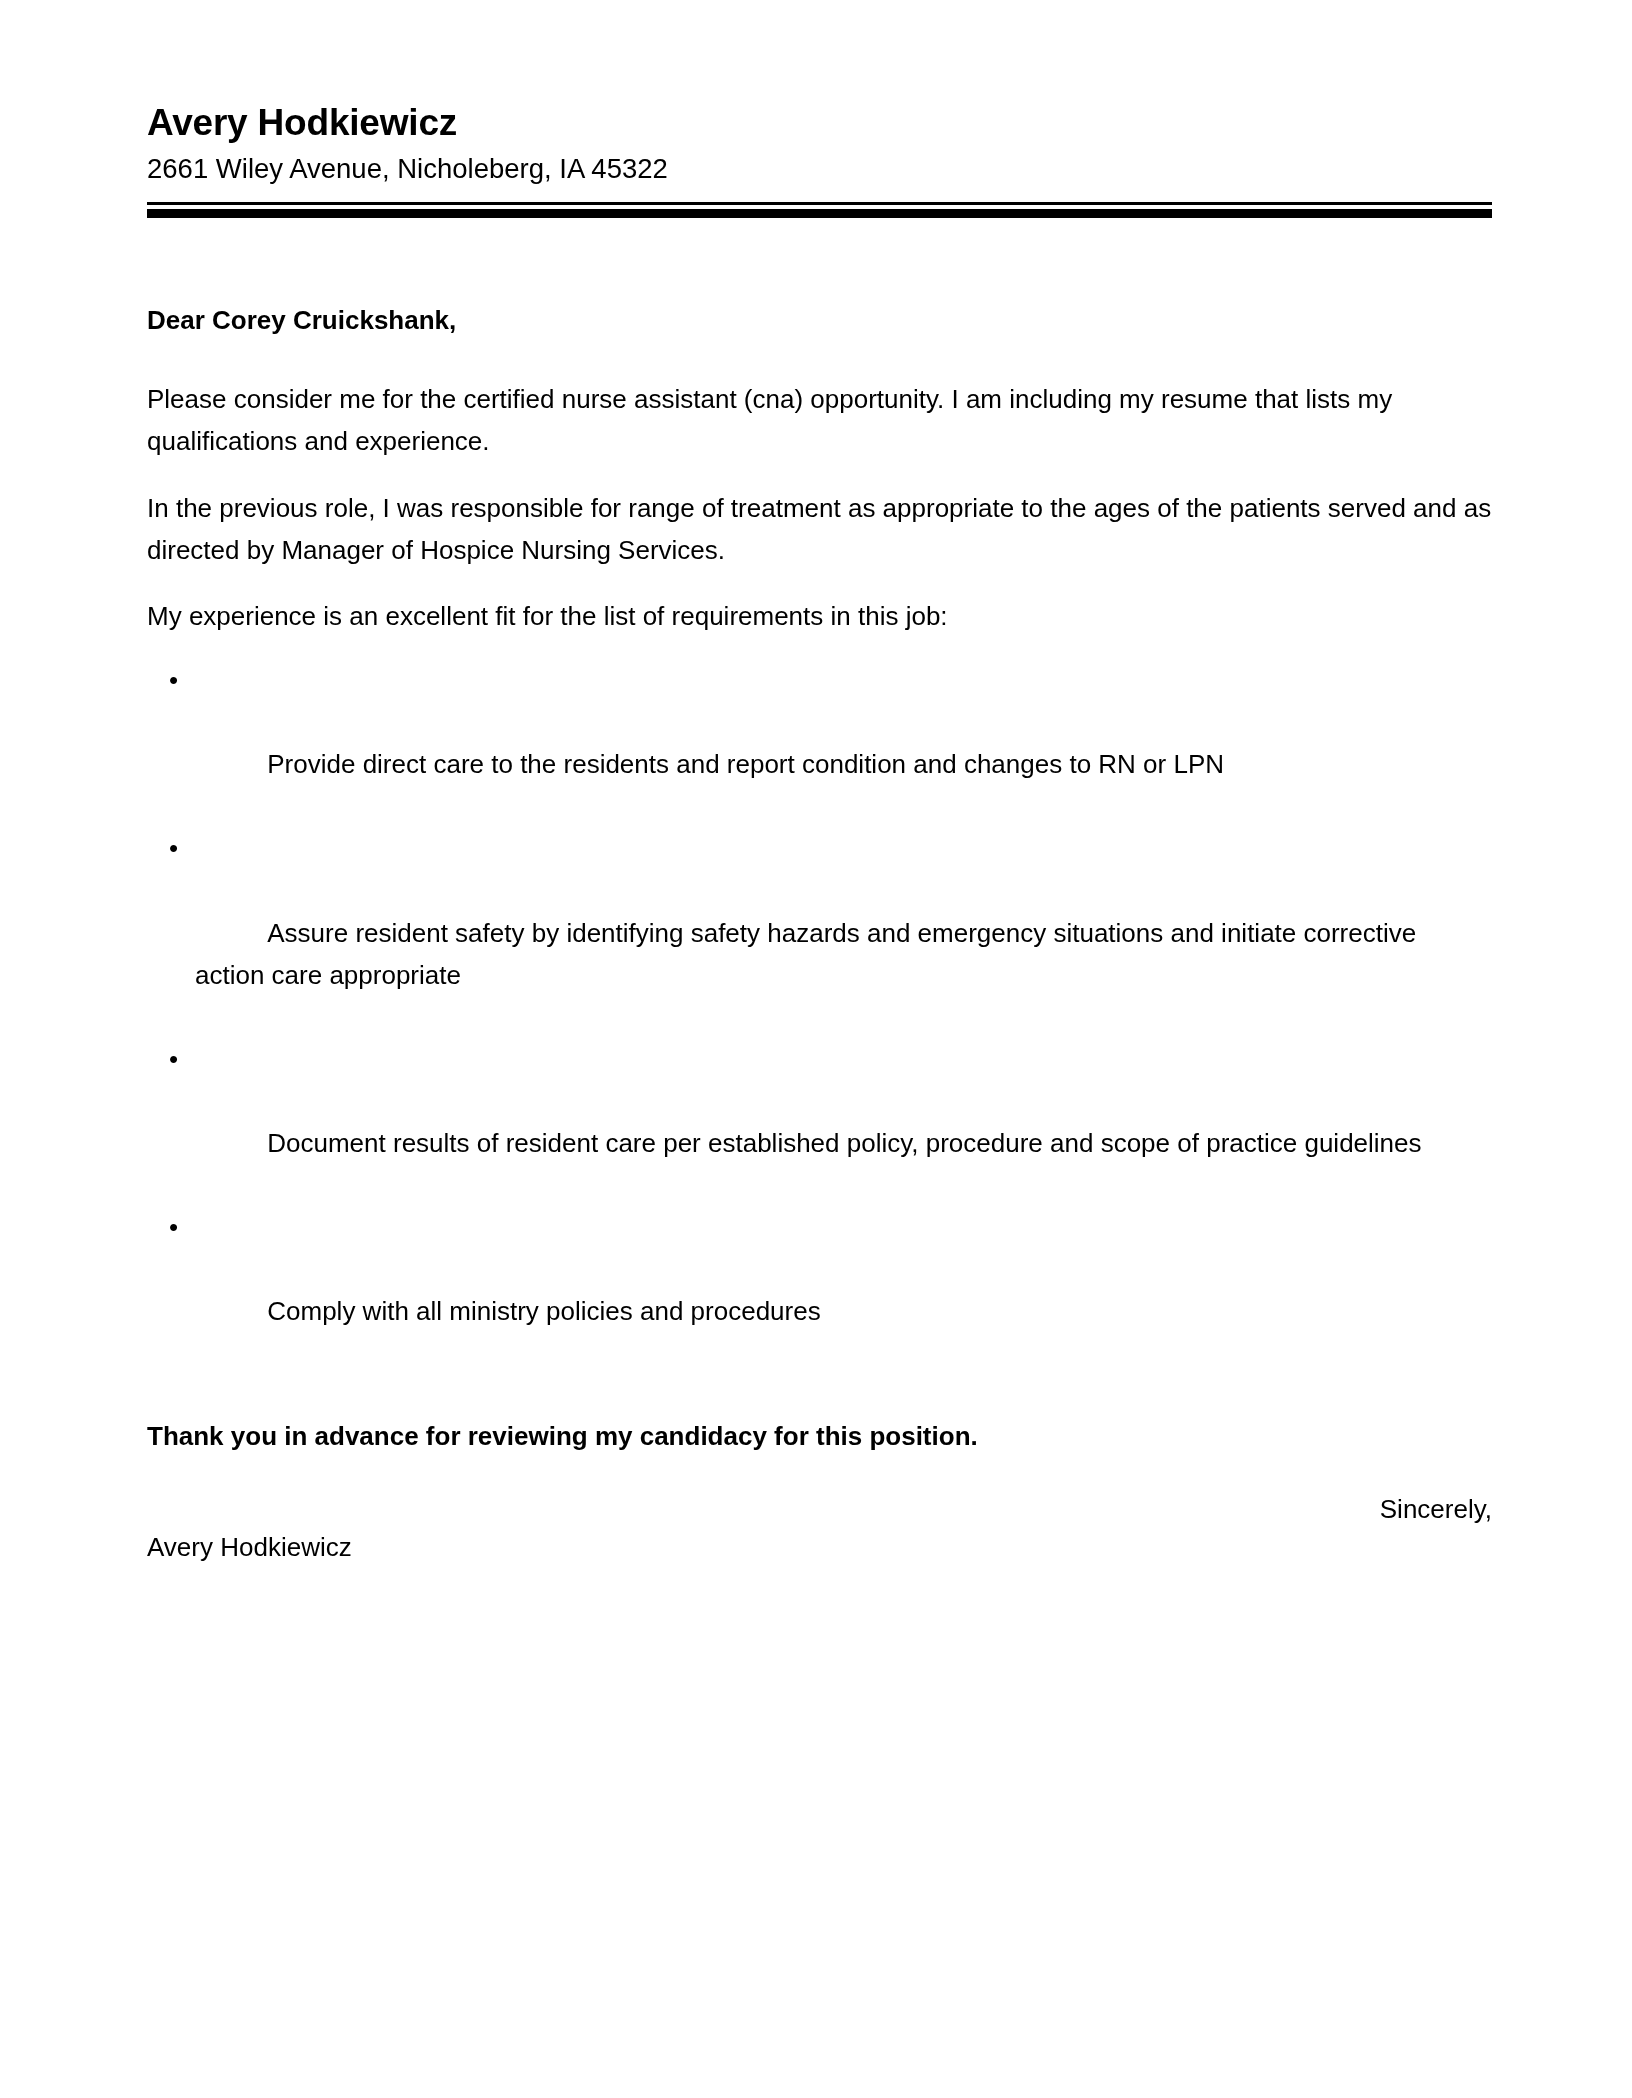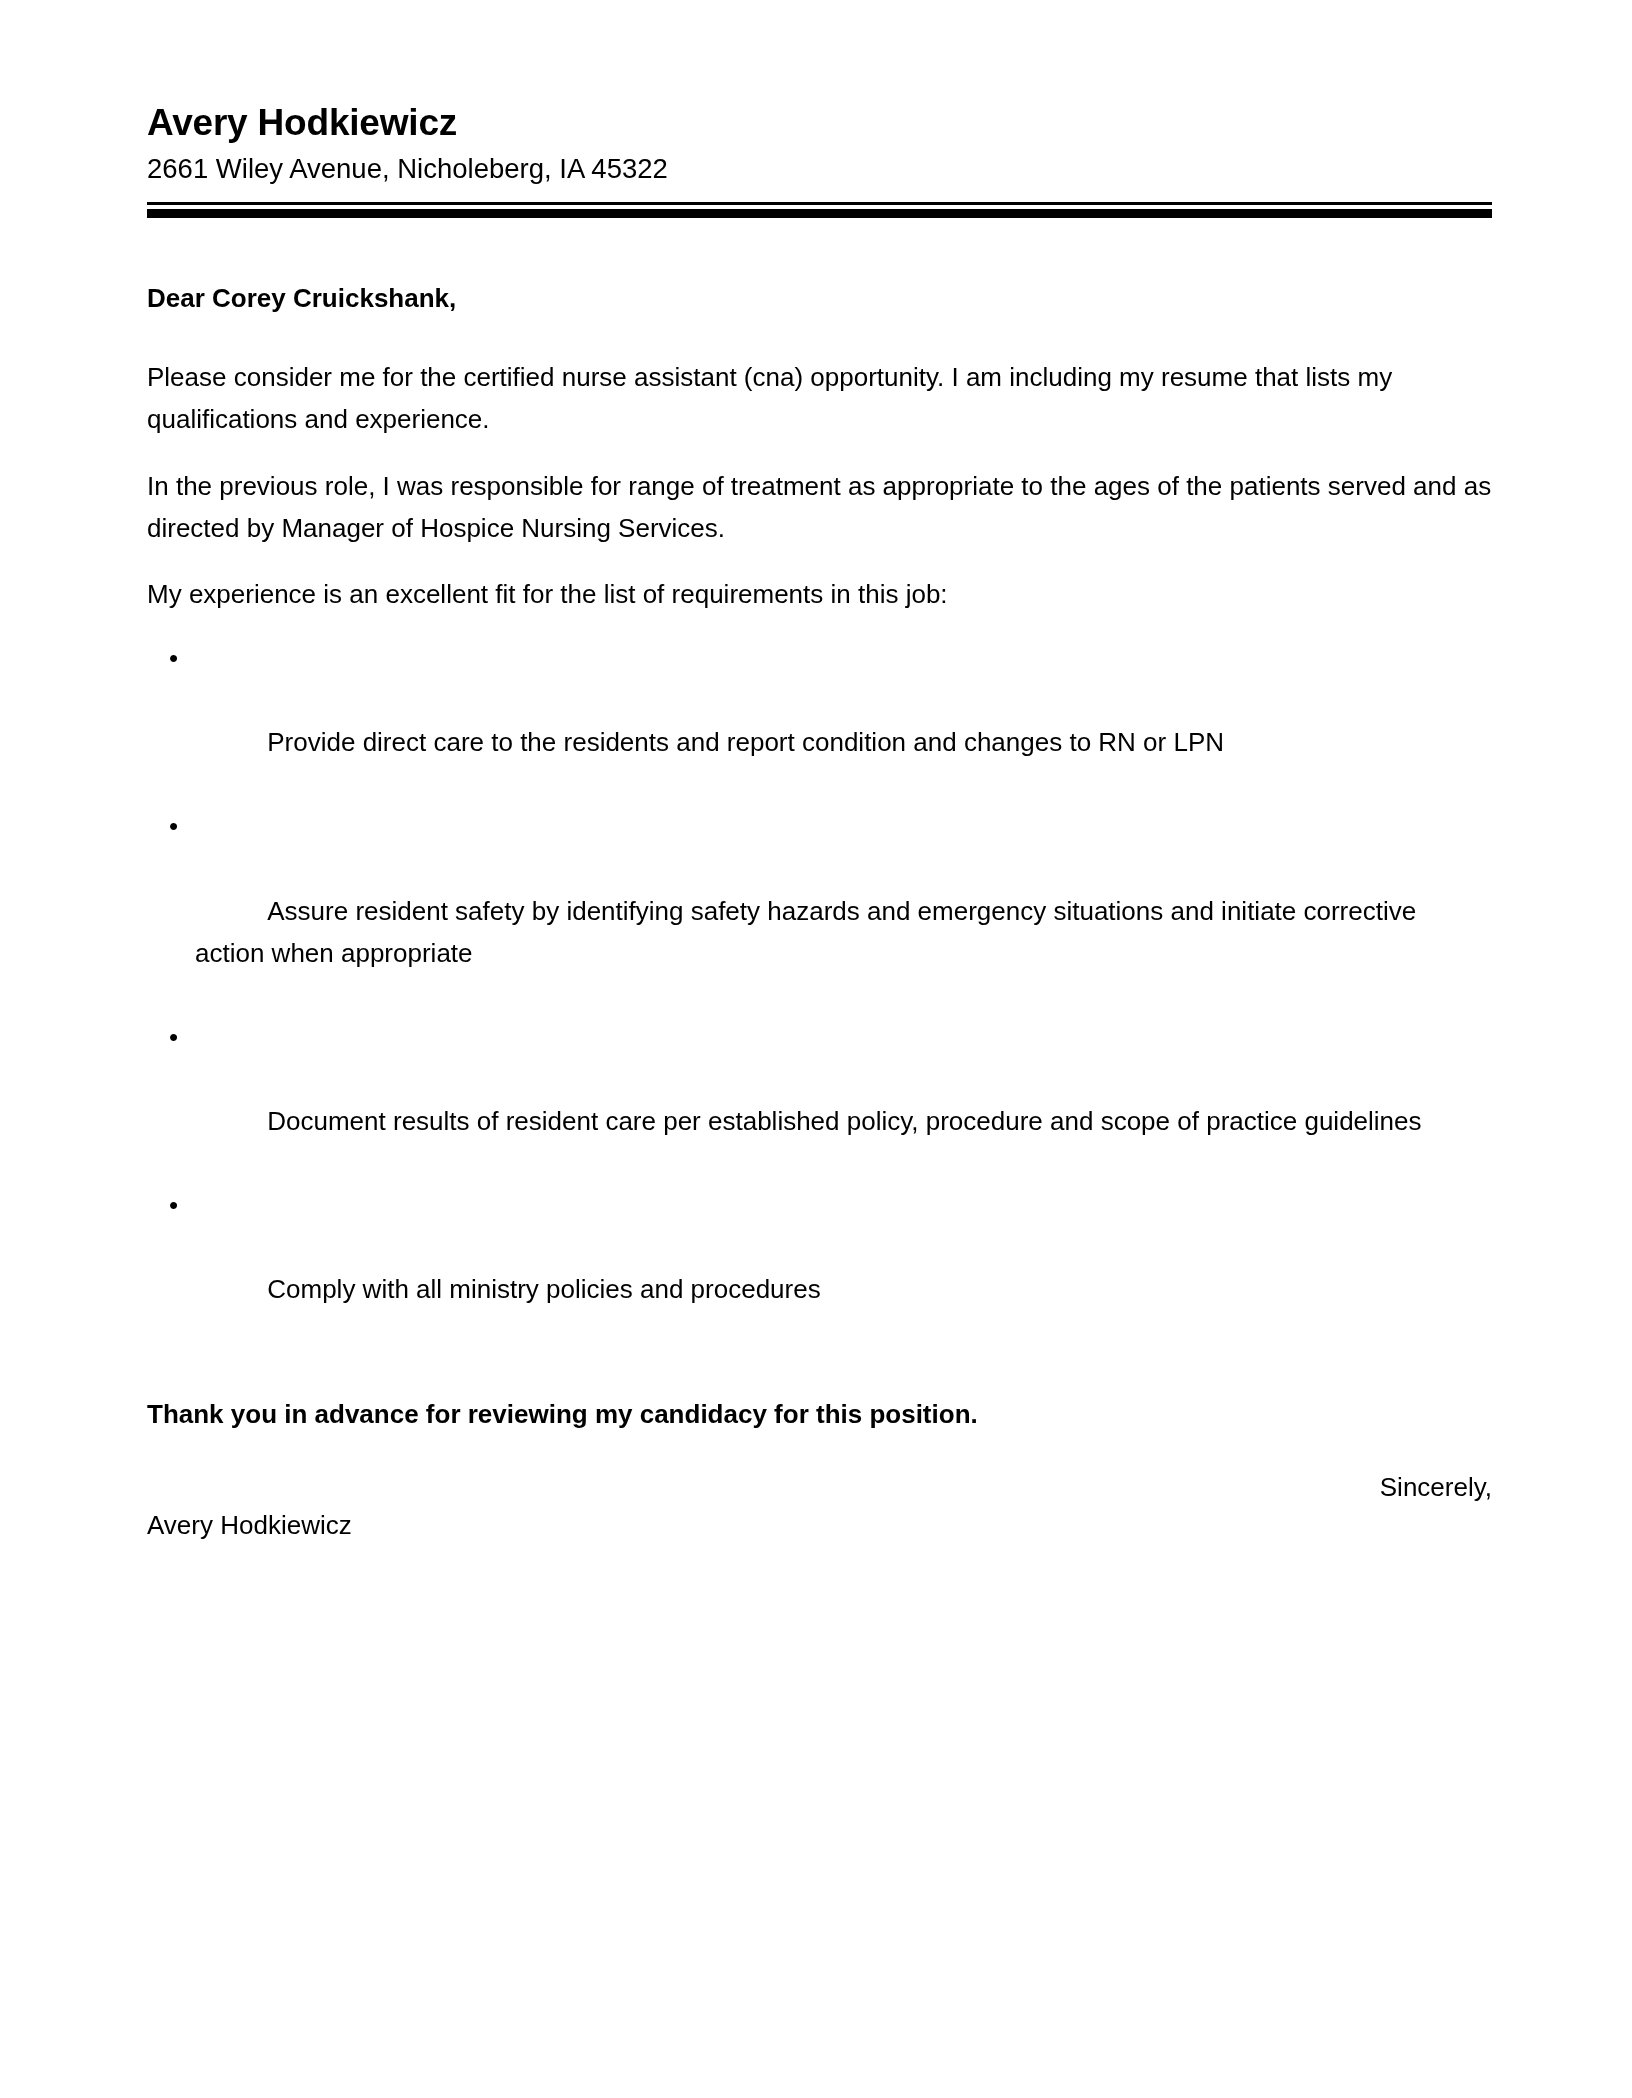--- a/index.html
+++ b/index.html
@@ -62,21 +62,21 @@
     width: 100%;
   }
   .rule-thick {
     height: 9px;
     background: #000000;
     width: 100%;
   }
 
   
   .letter-body {
-    padding-top: 61px;
+    padding-top: 83px;
   }
   .salutation {
     font-size: 26px;
     font-weight: bold;
     line-height: 1.5;
     margin: 0 0 38px 0;
     white-space: pre-wrap;
   }
   .para {
     font-size: 26px;
@@ -158,21 +158,21 @@
 
       <p class="para tight">My experience is an excellent fit for the list of requirements in this job:</p>
 
       <ul class="bullet-list">
         <li class="bullet-item">
           <span class="bullet-marker">•</span>
           <span>Provide direct care to the residents and report condition and changes to RN or LPN</span>
         </li>
         <li class="bullet-item">
           <span class="bullet-marker">•</span>
-          <span>Assure resident safety by identifying safety hazards and emergency situations and initiate corrective action when appropriate</span>
+          <span>Assure resident safety by identifying safety hazards and emergency situations and initiate corrective action care appropriate</span>
         </li>
         <li class="bullet-item">
           <span class="bullet-marker">•</span>
           <span>Document results of resident care per established policy, procedure and scope of practice guidelines</span>
         </li>
         <li class="bullet-item">
           <span class="bullet-marker">•</span>
           <span>Comply with all ministry policies and procedures</span>
         </li>
       </ul>

